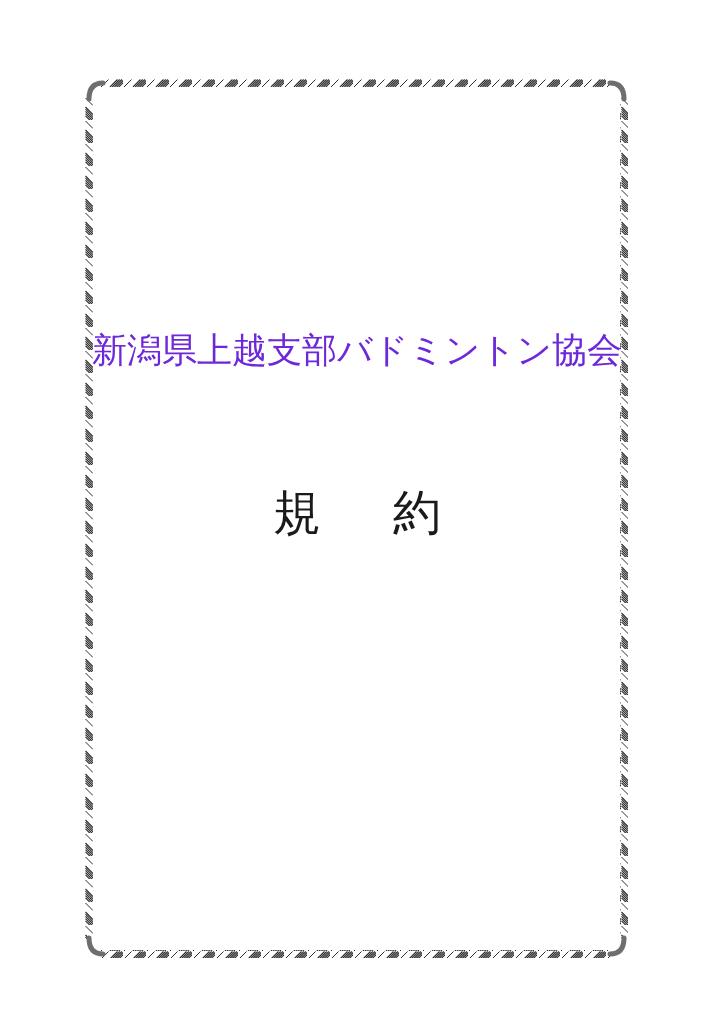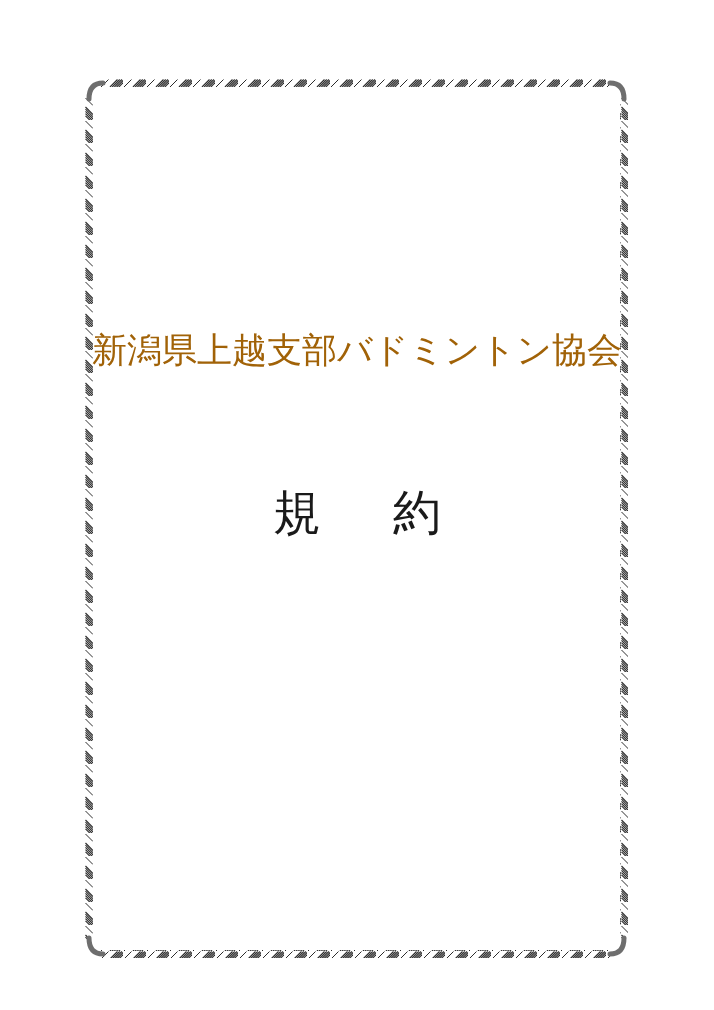--- a/index.html
+++ b/index.html
@@ -28,21 +28,21 @@
     position: absolute;
     left: 0;
     top: 333px;
     width: 714px;
     margin: 0;
     text-align: center;
     font-size: 35px;
     font-weight: normal;
     line-height: 1;
     letter-spacing: 0px;
-    color: #a16207;
+    color: #6d28d9;
     white-space: nowrap;
   }
   .document-title {
     position: absolute;
     left: 0;
     top: 489px;
     width: 714px;
     margin: 0;
     display: flex;
     justify-content: center;

